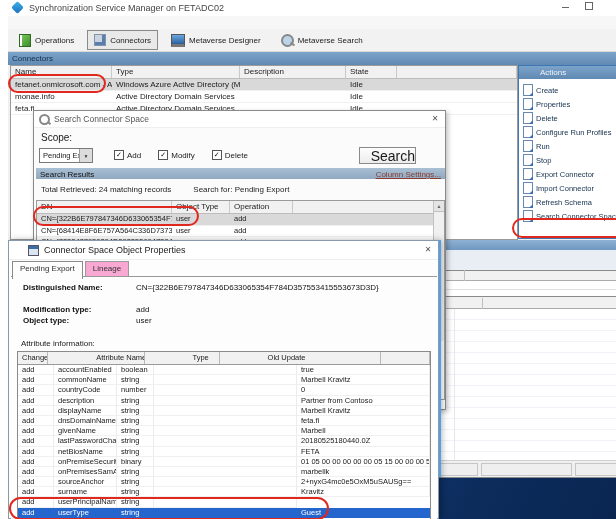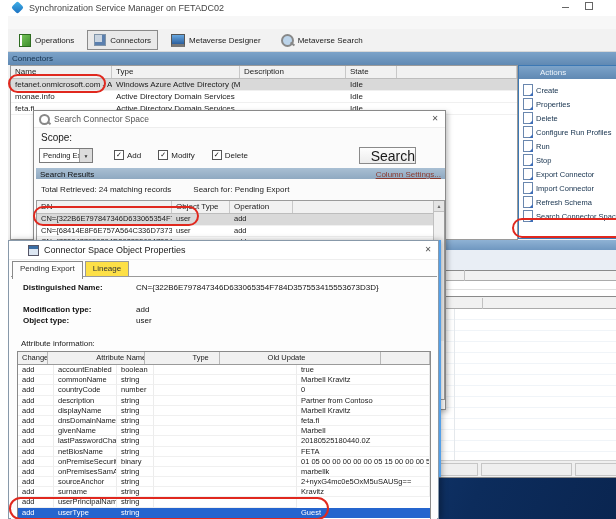--- a/index.html
+++ b/index.html
@@ -107,21 +107,21 @@
   .scroll-up{height:10px;background:#e4e4e4;border-bottom:1px solid #c0c0c0;font-size:5px;color:#666;
              text-align:center;line-height:10px;}
 
   
   .pdialog{left:0;top:240px;width:431px;height:279px;background:#fdfdfd;border:1px solid #8899aa;
            box-sizing:border-box;z-index:20;box-shadow:3px 0 6px rgba(0,0,0,.3);}
   .pd-title{height:18px;background:#fff;display:flex;align-items:center;font-size:9px;color:#222;gap:5px;
             padding-left:19px;border-bottom:1px solid #eee;}
   .ic-props{width:9px;height:9px;border:1px solid #556;background:#dce6f2;box-shadow:inset 0 3px 0 #3a6ea5;flex:0 0 auto;}
   .pd-tabs{position:absolute;left:3px;top:20px;display:flex;font-size:8px;height:15px;}
-  .tab{padding:2px 7px 0 7px;border:1px solid #9a9a9a;border-bottom:none;background:#fde047;margin-right:2px;color:#333;}
+  .tab{padding:2px 7px 0 7px;border:1px solid #9a9a9a;border-bottom:none;background:#f9a8d4;margin-right:2px;color:#333;}
   .tab.active{background:#fdfdfd;position:relative;top:0;border-color:#8a8a8a;height:15px;z-index:2;}
   .pd-content{position:absolute;left:2px;top:35px;width:426px;height:242px;border-top:1px solid #9a9a9a;background:#fdfdfd;}
   .fld-label{position:absolute;font-size:8px;font-weight:bold;color:#111;}
   .fld-value{position:absolute;left:125px;font-size:8px;color:#111;white-space:nowrap;}
   .attr-label{position:absolute;left:10px;top:62px;font-size:8px;}
   .attr-table{position:absolute;left:6px;top:74px;width:414px;height:170px;border:1px solid #8a8a8a;background:#fff;box-sizing:border-box;}
   .attr-hrow{display:flex;height:12px;background:#f1f1f1;border-bottom:1px solid #9a9a9a;font-size:7.5px;color:#222;gap:44px;}
   .attr-hrow .hc{border-right:1px solid #b8b8b8;padding:1px 0 0 4px;box-sizing:border-box;white-space:nowrap;overflow:hidden;}
   .attr-row{display:flex;height:10.2px;font-size:7.5px;}
   .attr-row .c{padding-left:4px;box-sizing:border-box;white-space:nowrap;overflow:hidden;line-height:10.2px;

